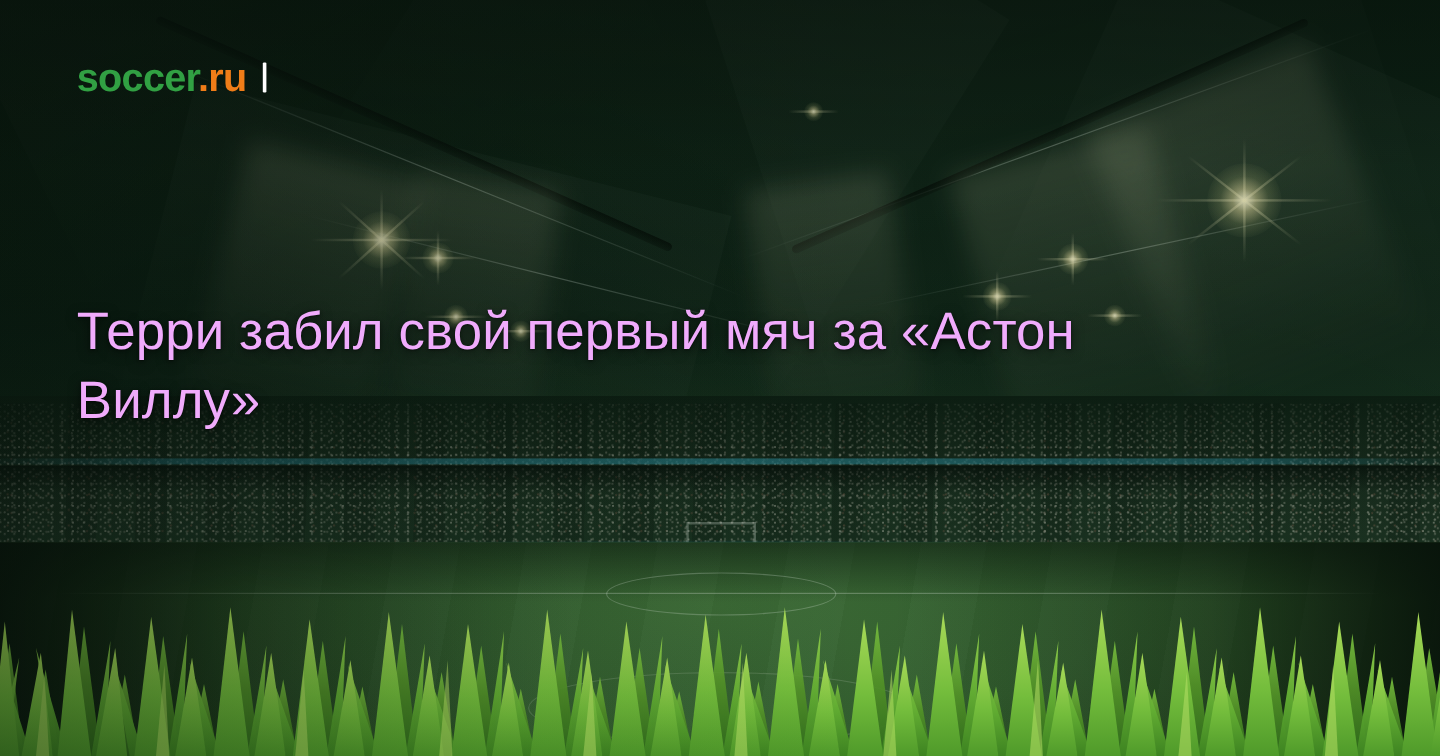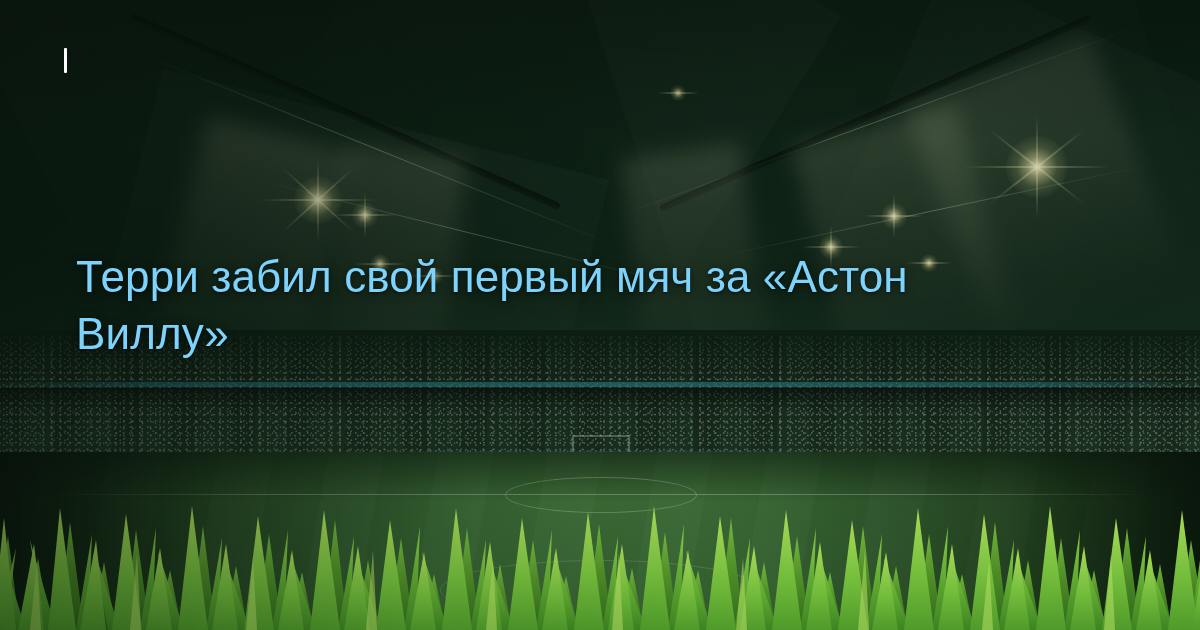--- a/index.html
+++ b/index.html
@@ -229,24 +229,24 @@
     color: #ffffff;
     font-size: 29px;
     font-weight: 700;
     letter-spacing: .5px;
     line-height: 1;
     white-space: nowrap;
   }
 
   .headline {
     position: absolute;
-    left: 76px; top: 248px;
+    left: 64px; top: 248px;
     width: 960px;
     margin: 0;
-    color: #7dd3fc;
+    color: #f0abfc;
     font-size: 44px;
     font-weight: 300;
     line-height: 1.30;
     letter-spacing: .1px;
     text-shadow: 0 2px 10px rgba(0,0,0,.55), 0 1px 2px rgba(0,0,0,.5);
   }
 </style>
 </head>
 <body>
 
@@ -503,19 +503,22 @@
         <path d="M1104 130 L1111 54 L1115 130 Z"></path>
       </g>
     </svg>
   </div>
 
   <div class="scrim"></div>
 
   <div class="content">
 
     <div class="brandbar">
+      <div class="logo">
+        <span class="seg-green">soccer</span><span class="seg-orange">.ru</span>
+      </div>
       <div class="divider"></div>
     </div>
 
     <h1 class="headline">Терри забил свой первый мяч за «Астон Виллу»</h1>
 
   </div>
 </div>
 
 </body></html>

